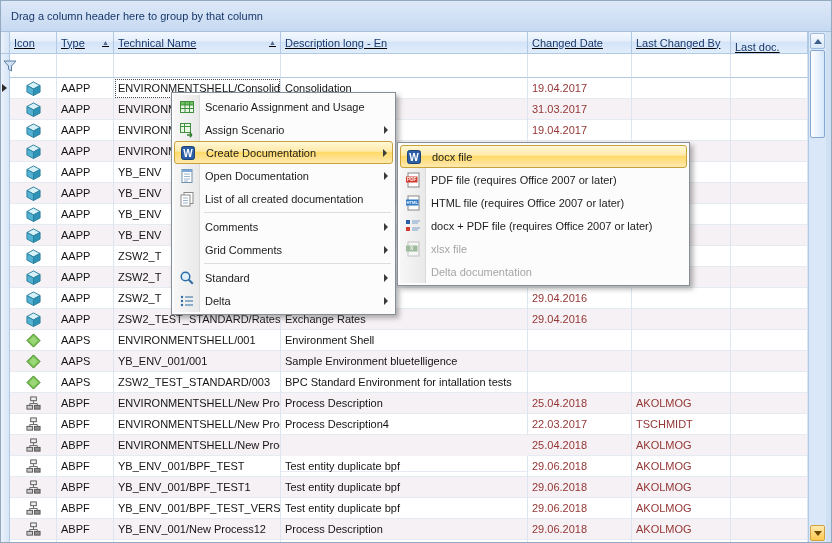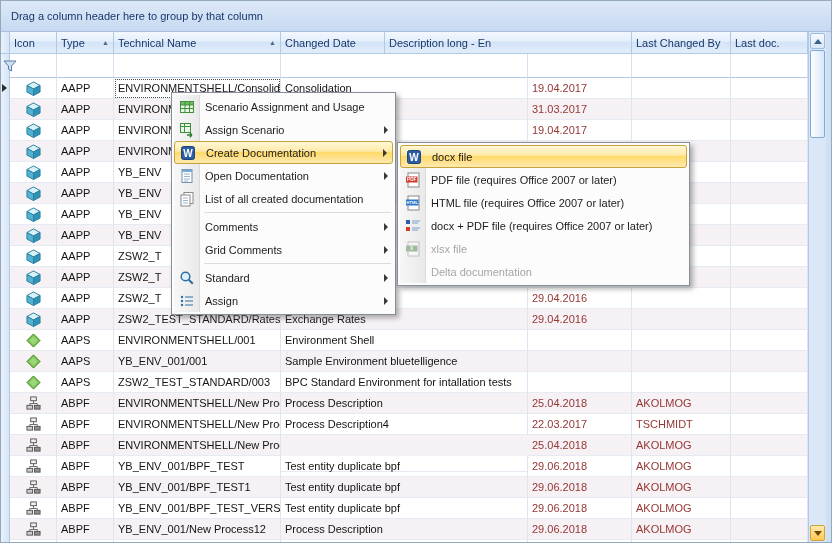--- a/index.html
+++ b/index.html
@@ -8,21 +8,21 @@
   .app{position:relative;width:832px;height:543px;overflow:hidden;
        border:1px solid #93a9c0;box-sizing:border-box;background:#cfe0f3;}
 
   
   .group-panel{position:absolute;left:0;top:0;right:0;height:31px;
        background:linear-gradient(#dce8f8,#c7daf1);
        border-bottom:1px solid #a9c0dd;color:#18386b;padding:9px 0 0 10px;box-sizing:border-box;}
 
   
   .grid{position:absolute;left:0;top:31px;width:807px;bottom:0;background:#fff;overflow:hidden;}
-  .header-row{display:flex;height:22px;}
+  .header-row{display:flex;height:22px;text-decoration:underline;}
   .indicator-head,.indicator-cell{width:9px;flex:0 0 9px;position:relative;
        background:linear-gradient(90deg,#eaf2fc,#d7e5f7);
        border-right:1px solid #b2c9e4;box-sizing:border-box;}
   .indicator-head{border-bottom:1px solid #b2c9e4;}
   .col-header{display:flex;align-items:center;flex:0 0 auto;padding:0 4px;box-sizing:border-box;
        background:linear-gradient(#f3f8fe 0%,#e4eefb 45%,#d3e3f7 46%,#e0edfb 100%);
        border-right:1px solid #b2c9e4;border-bottom:1px solid #b2c9e4;
        color:#18386b;overflow:hidden;white-space:nowrap;}
   .sort-glyph{margin-left:auto;font-size:7px;color:#50698a;padding-left:3px;}
   .filter-row{display:flex;height:24px;background:#fff;position:relative;}
@@ -92,30 +92,30 @@
           <span>Icon</span>
         </div>
         <div class="col-header" style="width: 57px;">
           <span>Type</span>
           <span class="sort-glyph">▲</span>
         </div>
         <div class="col-header" style="width: 167px;">
           <span>Technical Name</span>
           <span class="sort-glyph">▲</span>
         </div>
+        <div class="col-header" style="width: 247px;">
+          <span>Description long - En</span>
+        </div>
         <div class="col-header" style="width: 104px;">
           <span>Changed Date</span>
         </div>
-        <div class="col-header" style="width: 247px;">
-          <span>Description long - En</span>
-        </div>
         <div class="col-header" style="width: 99px;">
           <span>Last Changed By</span>
         </div>
-        <div class="col-header" style="width: 77px;">
+        <div class="col-header" style="width: 77px; align-items: flex-end;">
           <span>Last doc.</span>
         </div>
       </div>
     <div class="filter-row" id="filter-row">
       <div class="indicator-cell">
         <span class="filter-funnel">
           <svg width="14" height="14" viewBox="0 0 14 14">
             <path d="M1 2h12L8.5 7v5l-3-1.8V7z" fill="#cfe0f2" stroke="#5b7da3"></path>
           </svg>
         </span>
@@ -632,21 +632,21 @@
       </div>
       <div class="menu-item">
         <span class="menu-icon">
           <svg width="16" height="16" viewBox="0 0 16 16">
             <circle cx="3" cy="4" r="1.2" fill="#2e6da4"></circle>
             <circle cx="3" cy="8" r="1.2" fill="#2e6da4"></circle>
             <circle cx="3" cy="12" r="1.2" fill="#2e6da4"></circle>
             <path d="M6 4h8M6 8h8M6 12h8" stroke="#2e6da4"></path>
           </svg>
         </span>
-        <span class="menu-label">Assign</span>
+        <span class="menu-label">Delta</span>
         <span class="submenu-arrow"></span>
       </div>
     </div>
 
   <div class="menu" id="doc-submenu">
     <div class="strip"></div>
   <div class="menu-item hl">
         <span class="menu-icon">
           <svg width="16" height="16" viewBox="0 0 16 16">
             <rect x="1.5" y="1.5" width="13" height="13" rx="2" fill="#2b5ea7" stroke="#1d4474"></rect>

